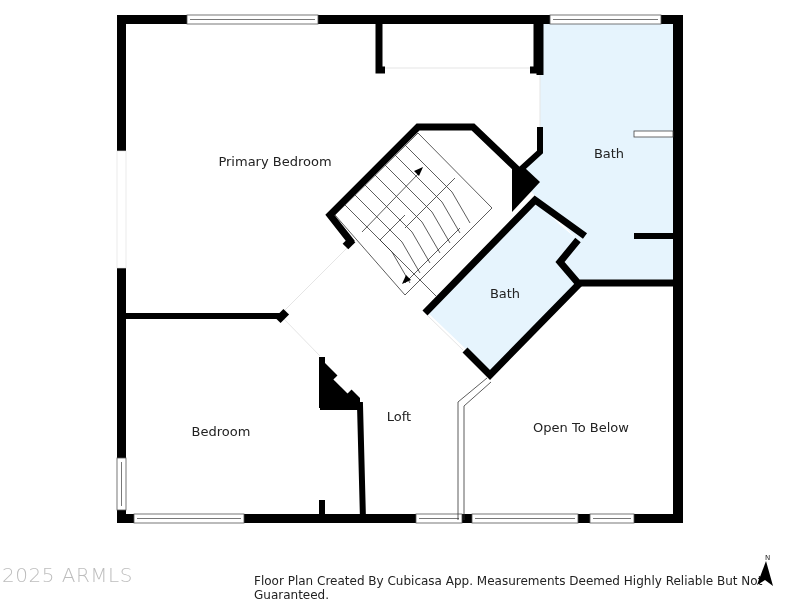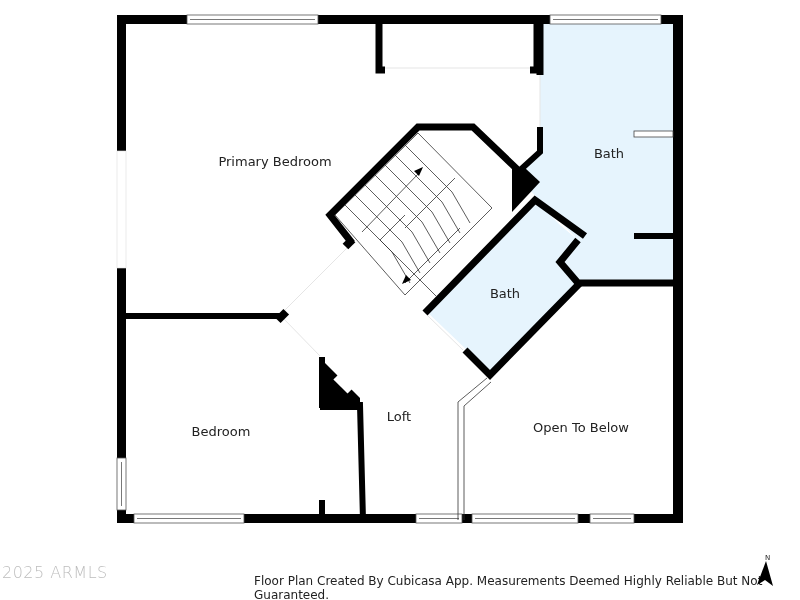--- a/index.html
+++ b/index.html
@@ -1,19 +1,19 @@
 <!DOCTYPE html>
 <html><head>
   <meta charset="utf-8">
   <style>
     html, body { margin: 0; padding: 0; background: #ffffff; }
     body { width: 800px; height: 600px; position: relative; overflow: hidden; font-family: "DejaVu Sans", sans-serif; }
     svg { position: absolute; left: 0; top: 0; }
     .room-label { font-family: "DejaVu Sans", sans-serif; font-size: 13px; fill: #222222; }
-    .copyright { position: absolute; left: 2px; top: 563px; font-size: 16px; color: #bdbdbd; font-family: "DejaVu Sans", sans-serif; letter-spacing: 0.5px; font-weight: 300; }
+    .copyright { position: absolute; left: 2px; top: 563px; font-size: 20px; color: #bdbdbd; font-family: "DejaVu Sans", sans-serif; letter-spacing: 0.5px; font-weight: 300; }
     .disclaimer { position: absolute; left: 254px; top: 574px; font-size: 12px; color: #222; font-family: "DejaVu Sans", sans-serif; }
     .compass { position: absolute; left: 754px; top: 553px; width: 20px; height: 36px; }
     .compass-n { position: absolute; left: 765px; top: 554px; font-size: 7px; color: #222; font-family: "DejaVu Sans", sans-serif; }
   </style>
 </head>
 <body>
 
 <svg width="800" height="600" viewBox="0 0 800 600">
 
   <polygon fill="#e6f4fd" points="543,24 673,24 673,280 580,280 560,262 578,240 525,185 525,168 540,153 540,75 543,75"></polygon>

